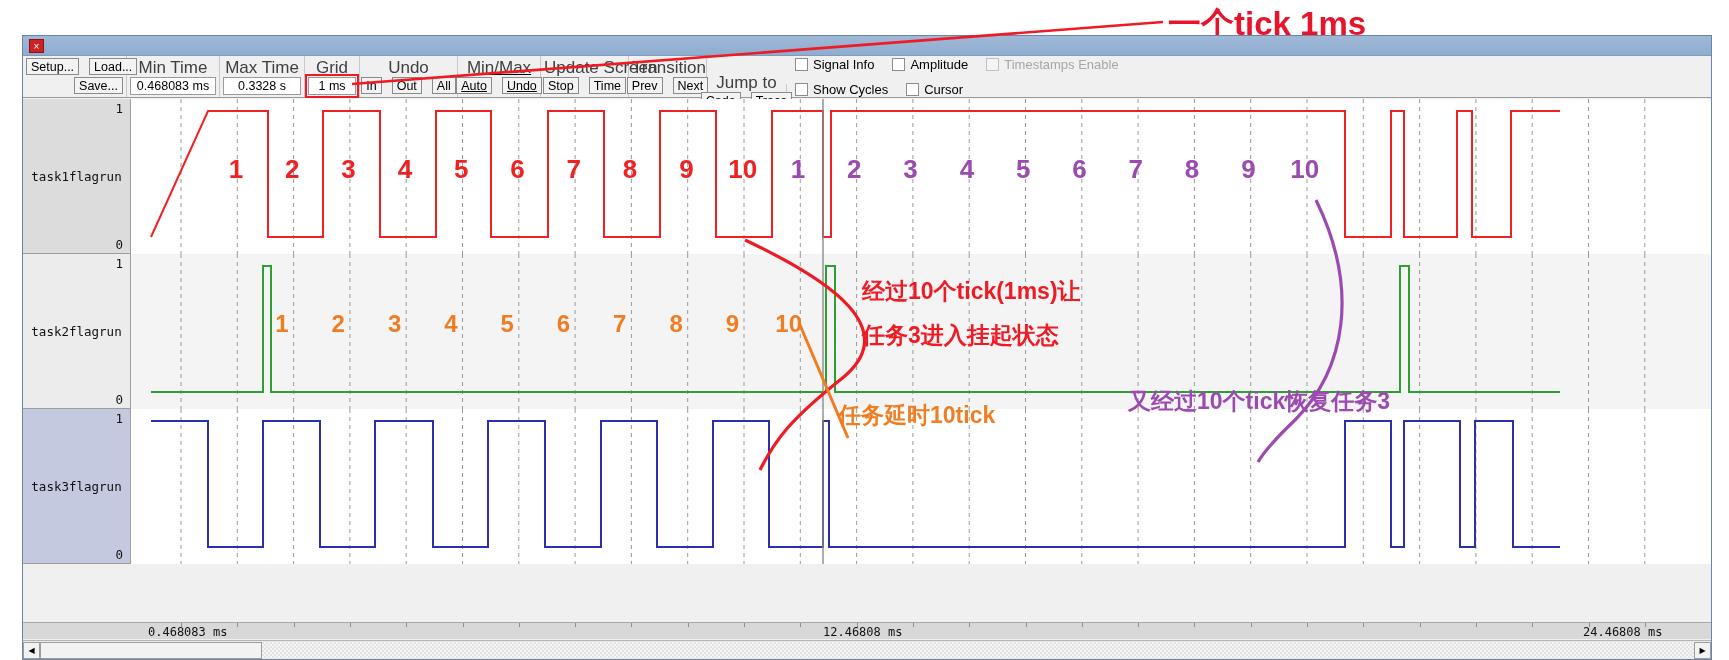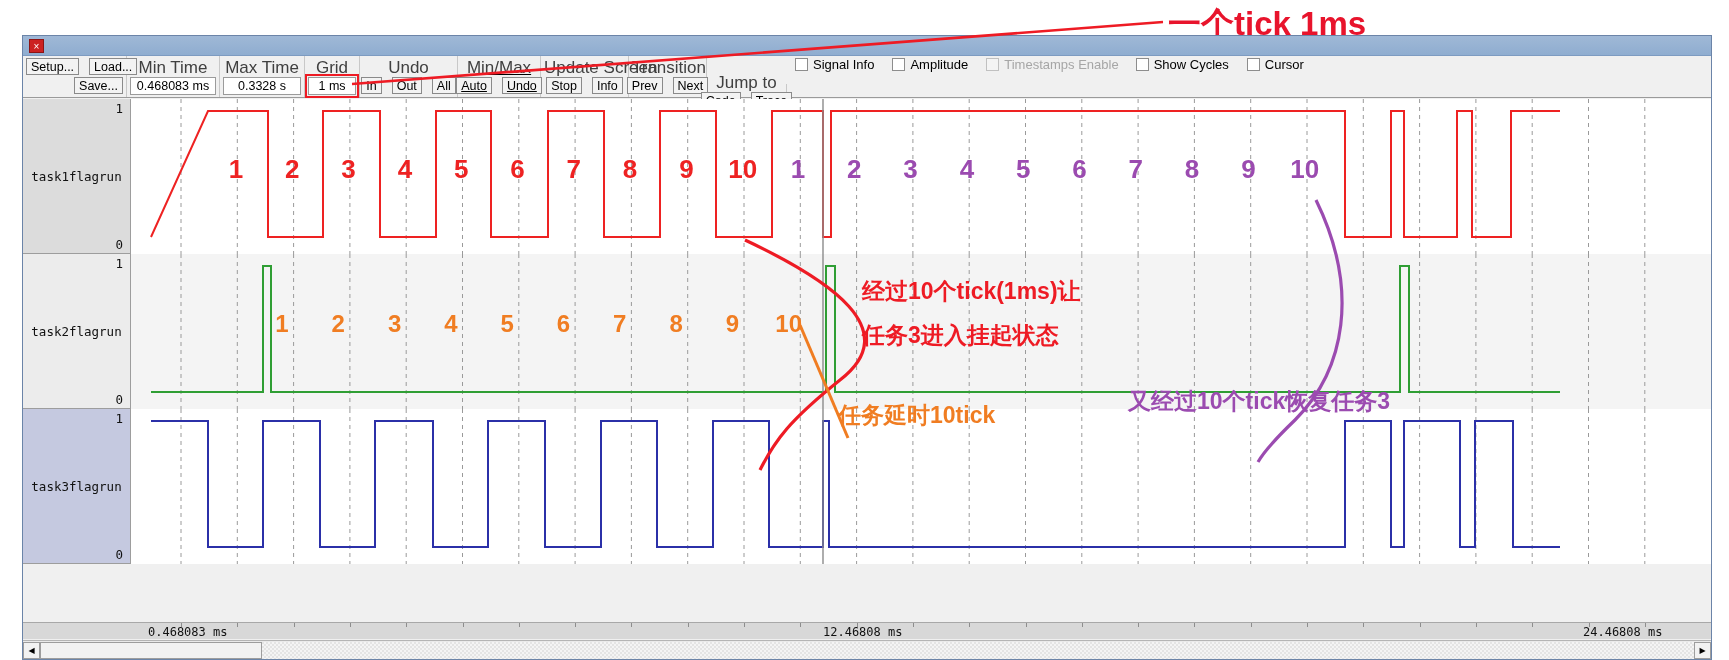--- a/index.html
+++ b/index.html
@@ -31,21 +31,21 @@
            white-space:nowrap;}
   .tb-row{display:flex;gap:10px;height:19px;align-items:flex-start;justify-content:center;}
   .btn{border:1px solid #8a8a8a;background:#f3f3f3;font-size:12.5px;color:#000;
        padding:0 4px;height:17px;line-height:16px;box-sizing:border-box;
        white-space:nowrap;cursor:pointer;}
   .fld{border:1px solid #9b9b9b;background:#ffffff;font-size:12.5px;color:#000;
        height:18px;line-height:17px;box-sizing:border-box;text-align:center;
        white-space:nowrap;padding:0 4px;}
   .hl-box{outline:2px solid #ee1b24;outline-offset:1px;}
 
-  .cb-wrap{display:flex;justify-content:space-between;gap:3px;
+  .cb-wrap{display:flex;flex-direction:column;justify-content:space-between;gap:3px;
            padding-left:8px;}
   .cb-row{display:flex;align-items:center;gap:4px;height:16px;}
   .cb-item{display:flex;align-items:center;gap:5px;margin-right:14px;}
   .cbx{width:13px;height:13px;border:1px solid #8d8d8d;background:#fff;
        box-sizing:border-box;display:inline-block;cursor:pointer;}
   .cbx.dim{border-color:#c0c0c0;background:#f4f4f4;}
   .cb-lbl{font-size:13px;color:#000;white-space:nowrap;}
   .cb-lbl.dim{color:#a6a6a6;}
 
   
@@ -154,21 +154,21 @@
       <div class="tb-row">
         <button class="btn">Auto</button>
         <button class="btn">Undo</button>
       </div>
     </div>
 
     <div class="tb-group" style="width:88px;">
       <div class="tb-head">Update Screen</div>
       <div class="tb-row">
         <button class="btn">Stop</button>
-        <button class="btn">Info</button>
+        <button class="btn">Time</button>
       </div>
     </div>
 
     <div class="tb-group" style="width:78px;">
       <div class="tb-head">Transition</div>
       <div class="tb-row">
         <button class="btn">Prev</button>
         <button class="btn">Next</button>
       </div>
     </div>

